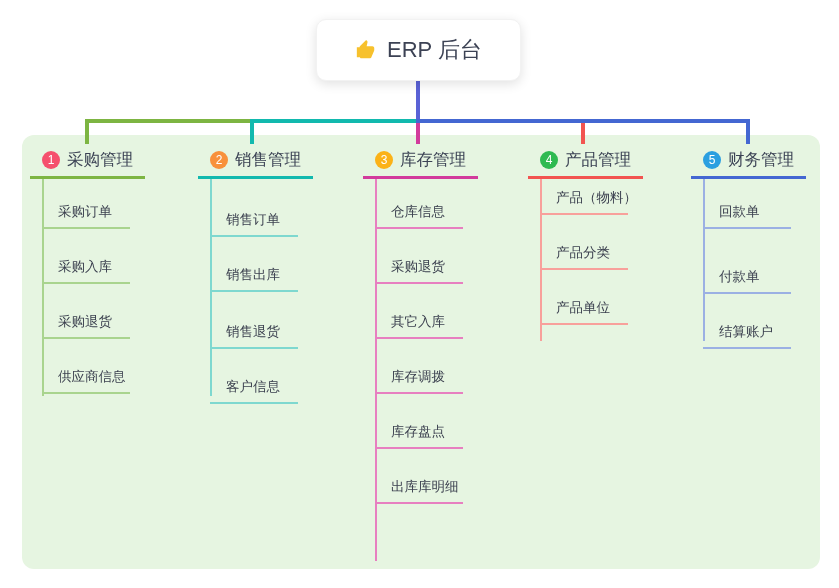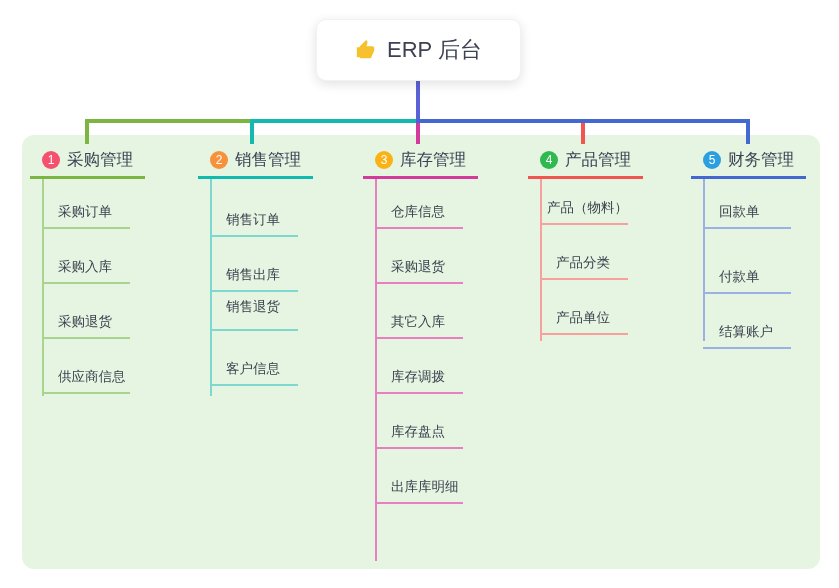--- a/index.html
+++ b/index.html
@@ -92,21 +92,21 @@
       <span class="branch-label">销售管理</span>
     </div>
     <div class="children">
       <div class="spine" style="background: rgb(126, 216, 207); height: 217px;"></div>
       <div class="child-row" style="height: 58px; border-bottom-color: rgb(126, 216, 207);">
         <span>销售订单</span>
       </div>
       <div class="child-row" style="height: 55px; border-bottom-color: rgb(126, 216, 207);">
         <span>销售出库</span>
       </div>
-      <div class="child-row" style="height: 39px; border-bottom-color: rgb(126, 216, 207); align-items: center;">
+      <div class="child-row" style="height: 57px; border-bottom-color: rgb(126, 216, 207);">
         <span>销售退货</span>
       </div>
       <div class="child-row" style="height: 55px; border-bottom-color: rgb(126, 216, 207);">
         <span>客户信息</span>
       </div>
     </div>
   </div>
 <div class="branch" style="left: 363px;">
     <div class="branch-title" style="border-bottom-color: rgb(210, 59, 156);">
       <span class="badge" style="background: rgb(251, 178, 23);">3</span>
@@ -134,21 +134,21 @@
       </div>
     </div>
   </div>
 <div class="branch" style="left: 528px;">
     <div class="branch-title" style="border-bottom-color: rgb(242, 84, 80);">
       <span class="badge" style="background: rgb(46, 186, 81);">4</span>
       <span class="branch-label">产品管理</span>
     </div>
     <div class="children">
       <div class="spine" style="background: rgb(248, 160, 155); height: 162px;"></div>
-      <div class="child-row" style="height: 46px; border-bottom-color: rgb(248, 160, 155); justify-content: flex-end;">
+      <div class="child-row" style="height: 36px; border-bottom-color: rgb(248, 160, 155);">
         <span>产品（物料）</span>
       </div>
       <div class="child-row" style="height: 55px; border-bottom-color: rgb(248, 160, 155);">
         <span>产品分类</span>
       </div>
       <div class="child-row" style="height: 55px; border-bottom-color: rgb(248, 160, 155);">
         <span>产品单位</span>
       </div>
     </div>
   </div>

